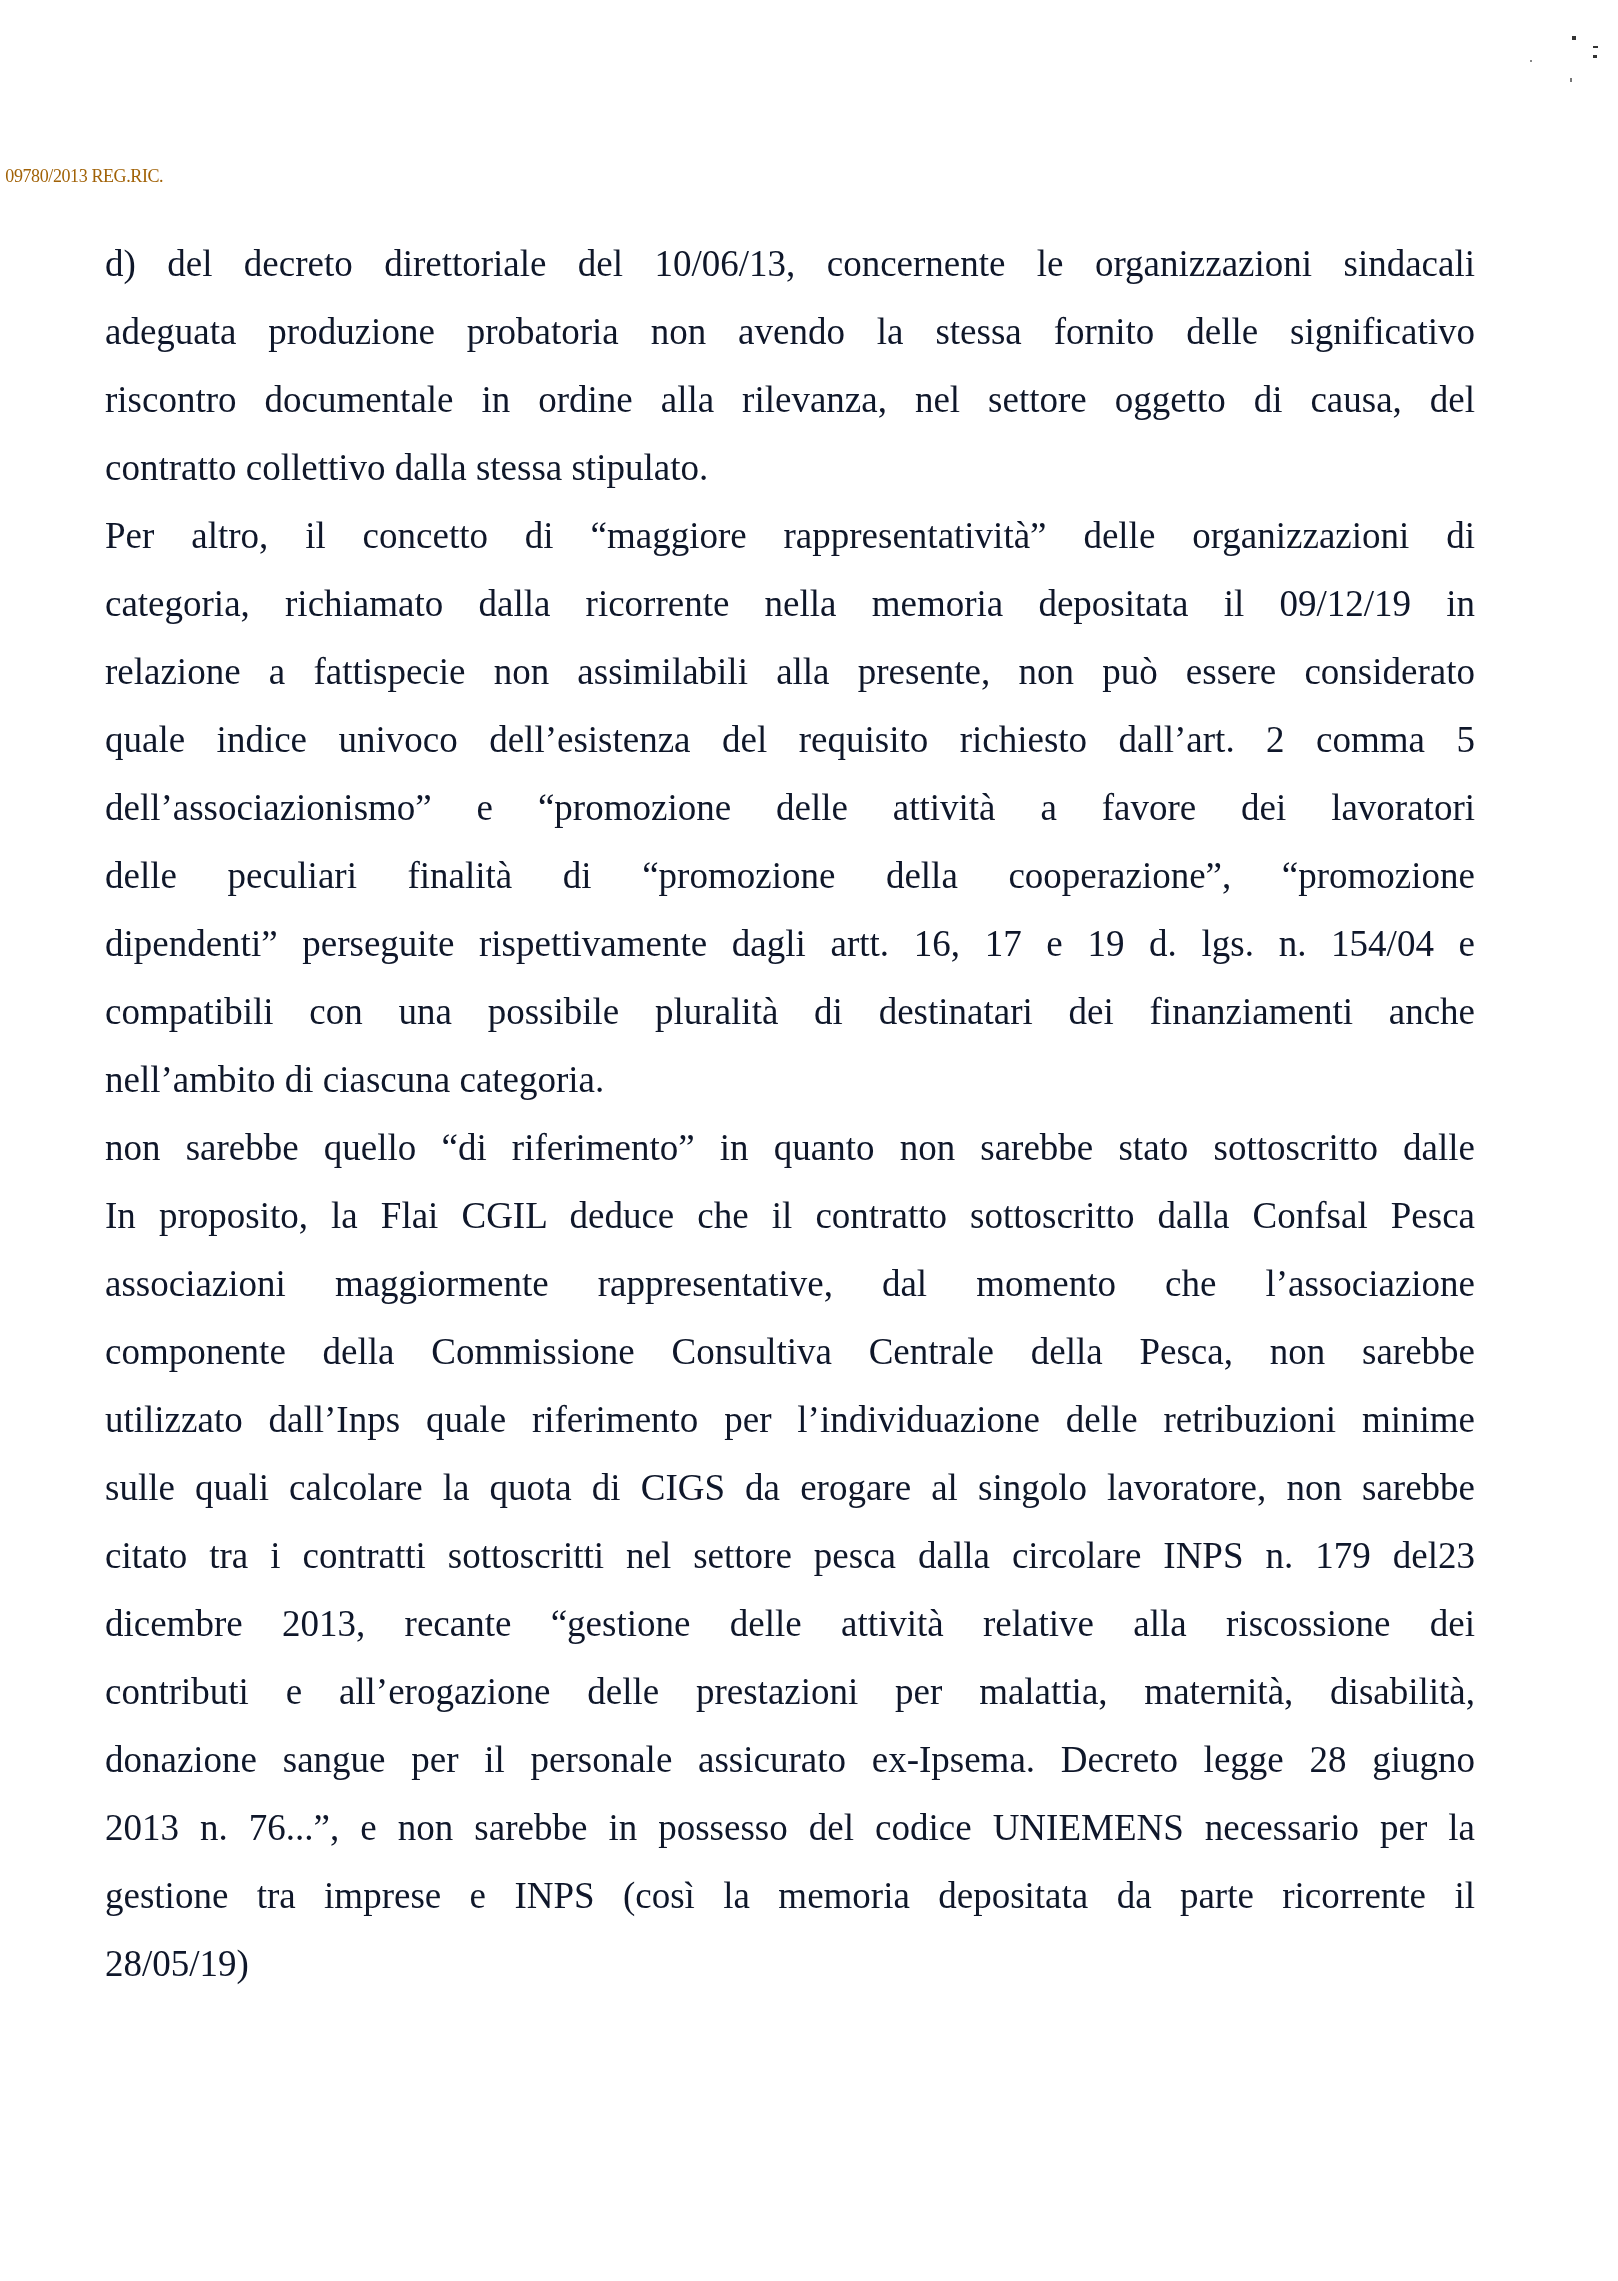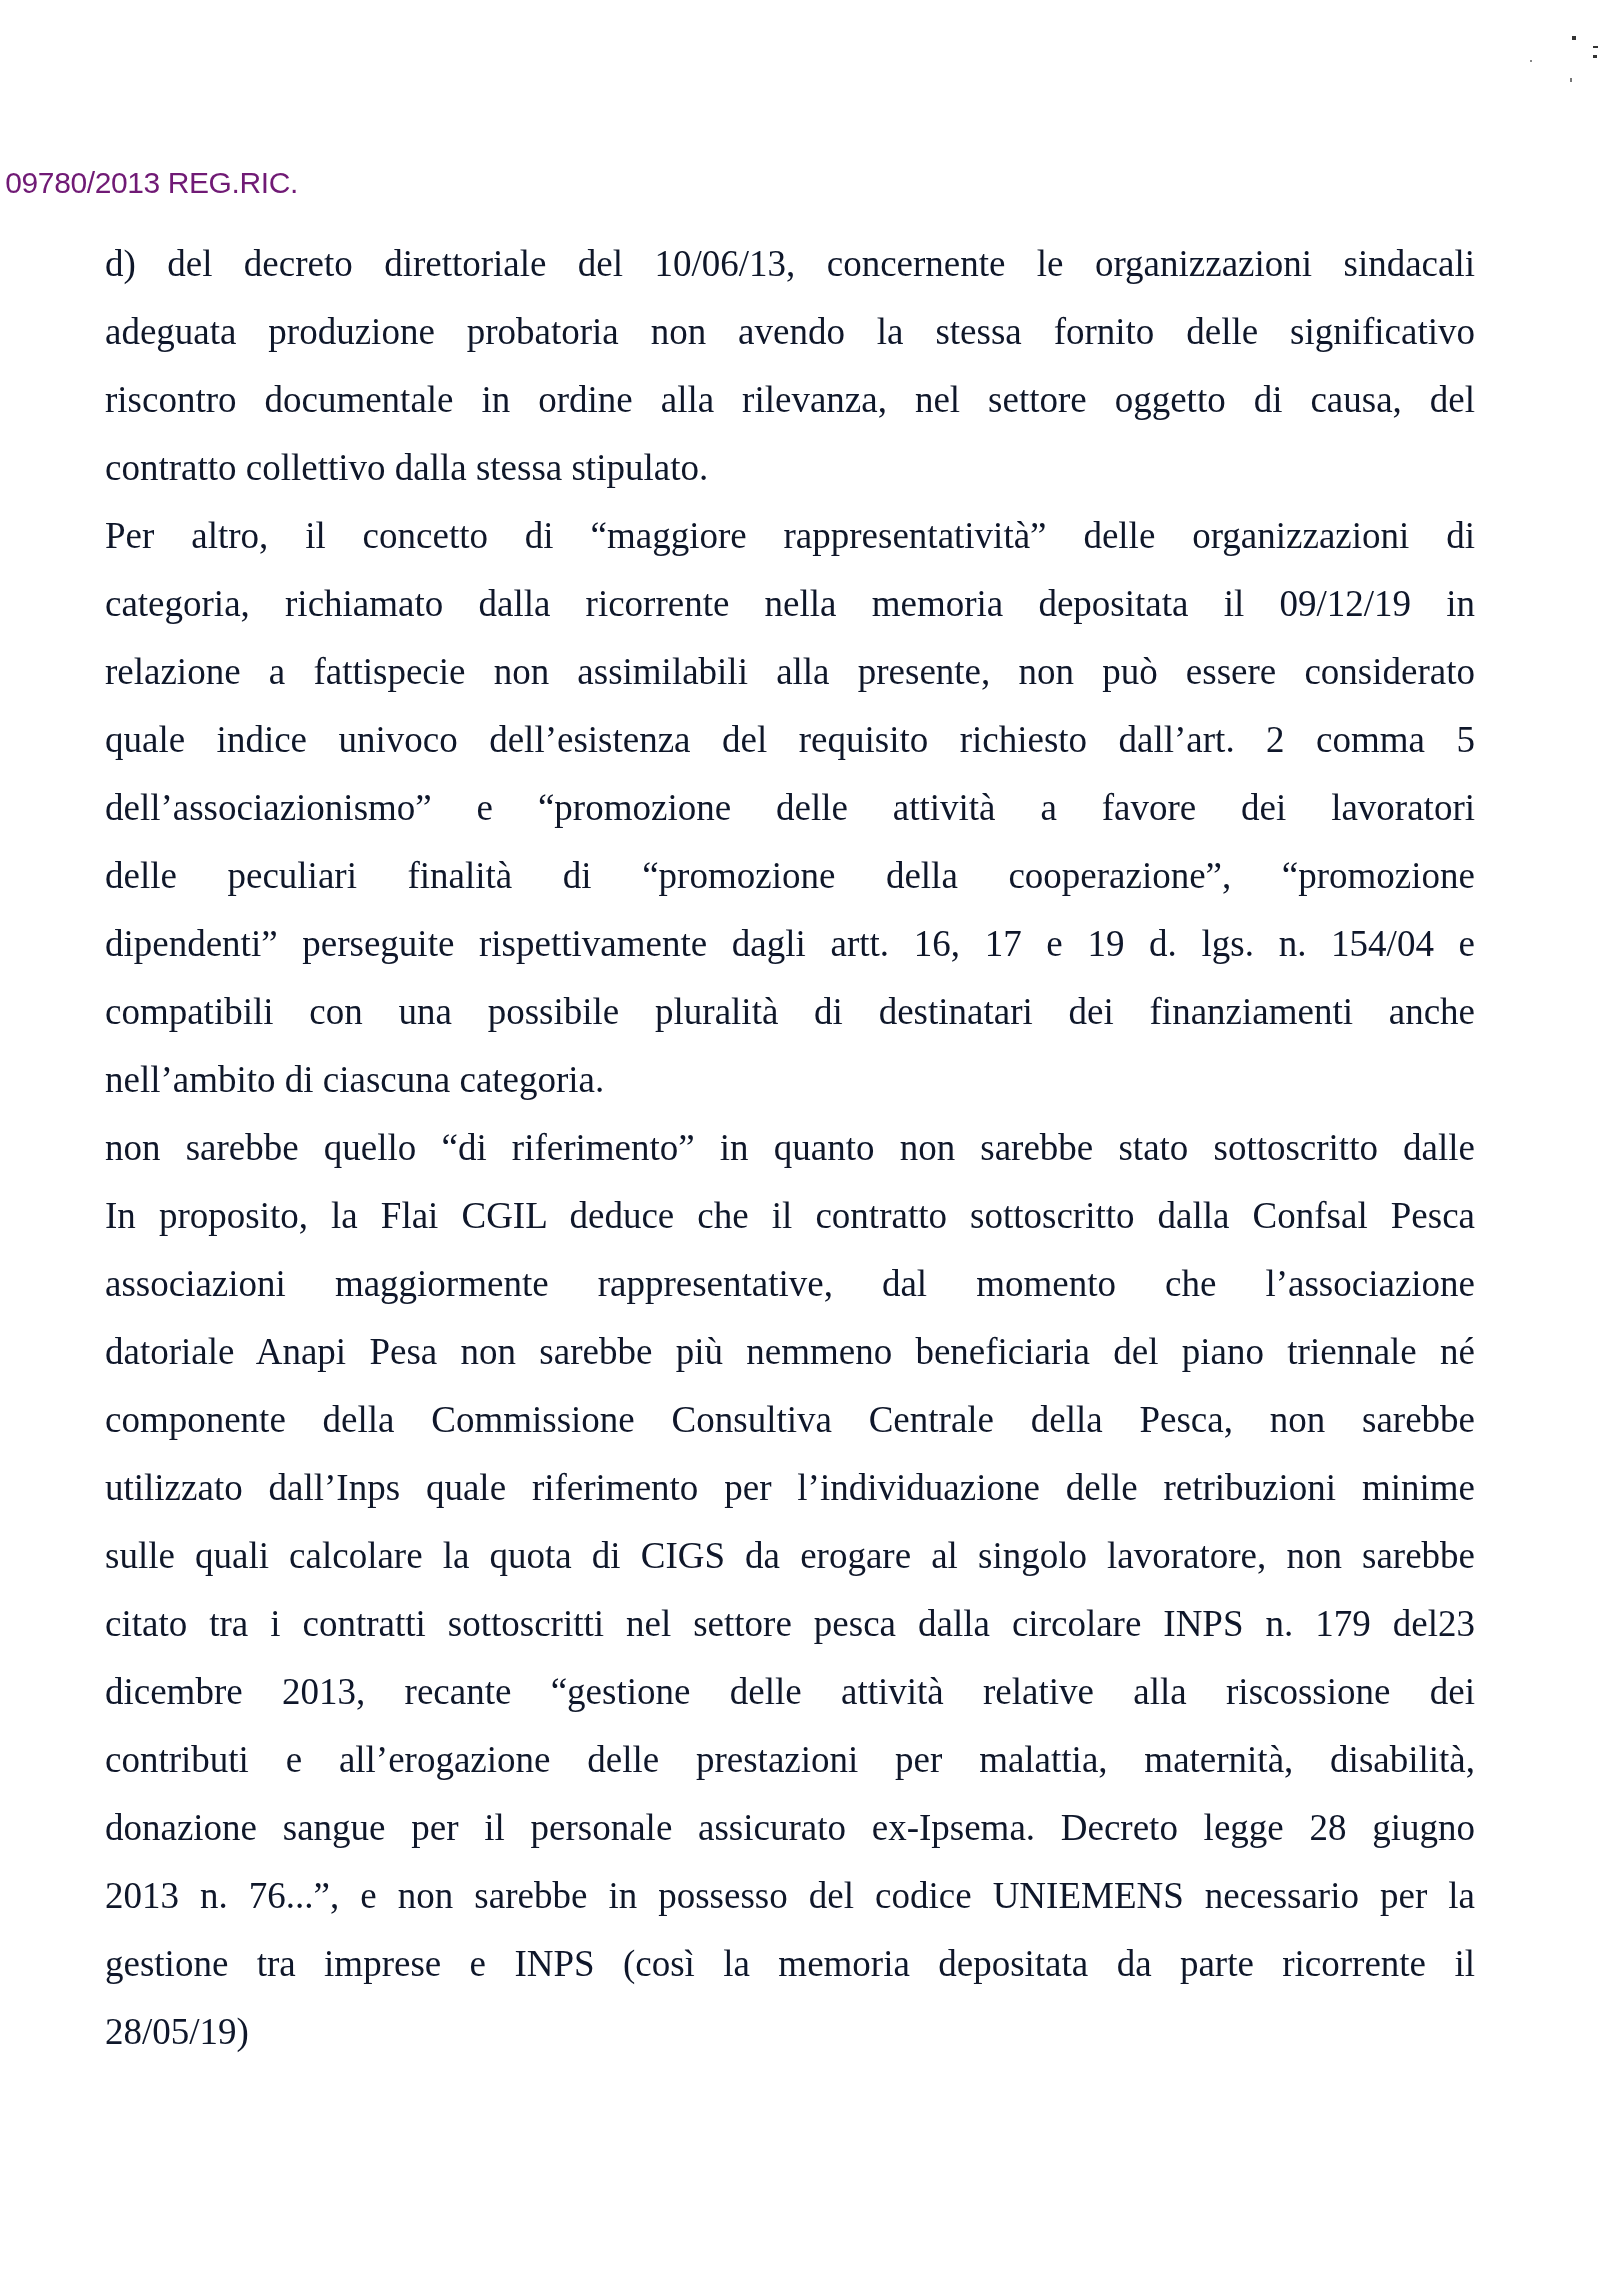--- a/index.html
+++ b/index.html
@@ -11,23 +11,23 @@
     width: 1618px;
     height: 2281px;
     position: relative;
     overflow: hidden;
     color: #111111;
   }
   .header-ref {
     position: absolute;
     left: 0;
     top: 166px;
-    font-family: Liberation Sans, sans-serif;
-    font-size: 30px;
-    color: #701a75;
+    font-family: Liberation Serif, serif;
+    font-size: 18px;
+    color: #a16207;
     white-space: nowrap;
     letter-spacing: -0.4px;
   }
   .header-ref .lead-dot {
     display: inline-block;
     width: 5.3px;
   }
   .scan-specks {
     position: absolute;
     right: 0;
@@ -133,23 +133,20 @@
       <div class="line">
         <span class="jline">non sarebbe quello “di riferimento” in quanto non sarebbe stato sottoscritto dalle</span>
       </div>
       <div class="line">
         <span class="jline">In proposito, la Flai CGIL deduce che il contratto sottoscritto dalla Confsal Pesca</span>
       </div>
       <div class="line">
         <span class="jline">associazioni maggiormente rappresentative, dal momento che l’associazione</span>
       </div>
       <div class="line">
-        <span class="jline">datoriale Anapi Pesa non sarebbe più nemmeno beneficiaria del piano triennale né</span>
-      </div>
-      <div class="line">
         <span class="jline">componente della Commissione Consultiva Centrale della Pesca, non sarebbe</span>
       </div>
       <div class="line">
         <span class="jline">utilizzato dall’Inps quale riferimento per l’individuazione delle retribuzioni minime</span>
       </div>
       <div class="line">
         <span class="jline">sulle quali calcolare la quota di CIGS da erogare al singolo lavoratore, non sarebbe</span>
       </div>
       <div class="line">
         <span class="jline">citato tra i contratti sottoscritti nel settore pesca dalla circolare INPS n. 179 del23</span>

